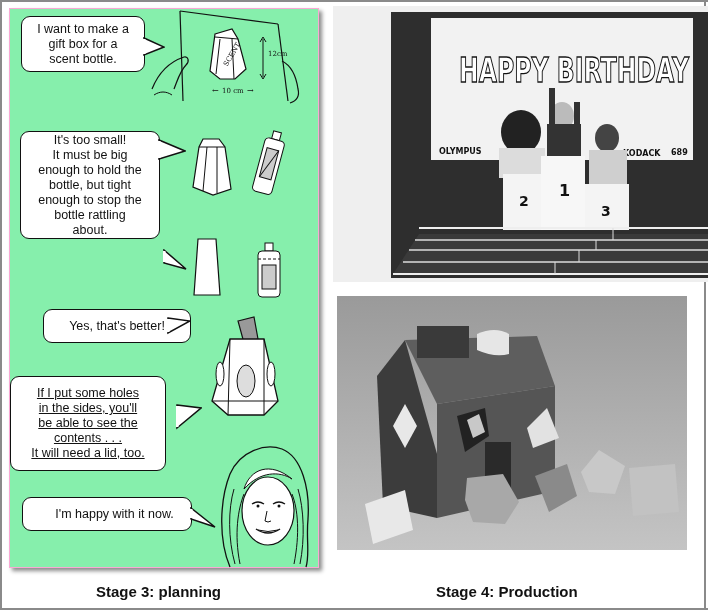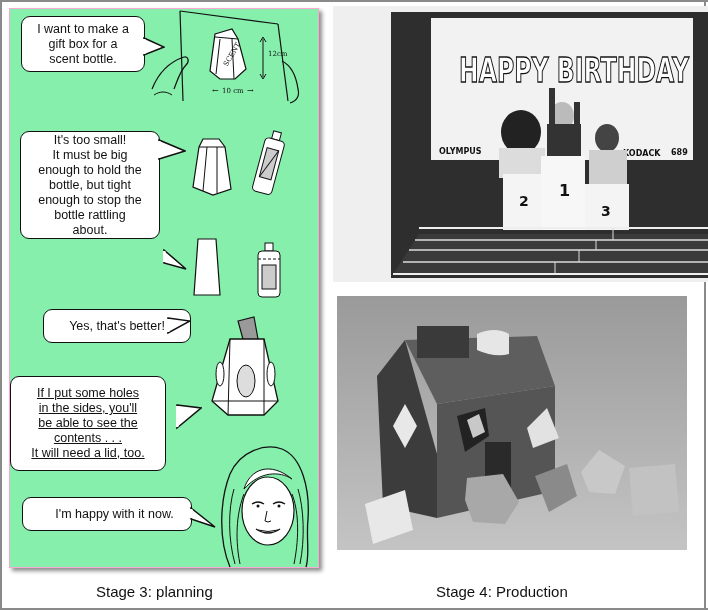--- a/index.html
+++ b/index.html
@@ -20,21 +20,21 @@
   }
   .bubble {
     position: absolute; border: 1.5px solid #111; border-radius: 9px; background: #fff;
     font-size: 12.5px; line-height: 15px; color: #111; text-align: center;
     display: flex; align-items: center; justify-content: center; box-sizing: border-box;
     padding: 4px 6px; white-space: pre-line;
   }
   .tail { position: absolute; }
 
   .caption {
-    position: absolute; font-weight: normal; font-size: 15px; color: #111;
+    position: absolute; font-weight: bold; font-size: 15px; color: #111;
   }
 
   
   .photo1 {
     position: absolute; left: 333px; top: 6px; width: 372px; height: 276px;
     background: #efefef;
     padding-left: 46px;
   }
   .photo2 {
     position: absolute; left: 337px; top: 296px; width: 350px; height: 254px;

